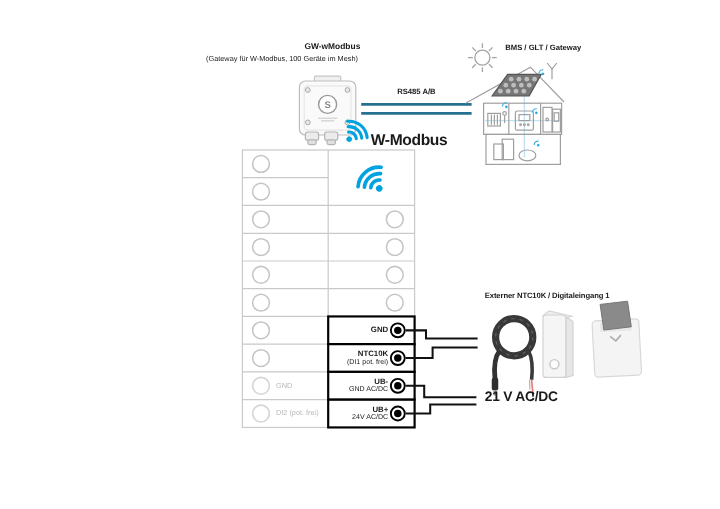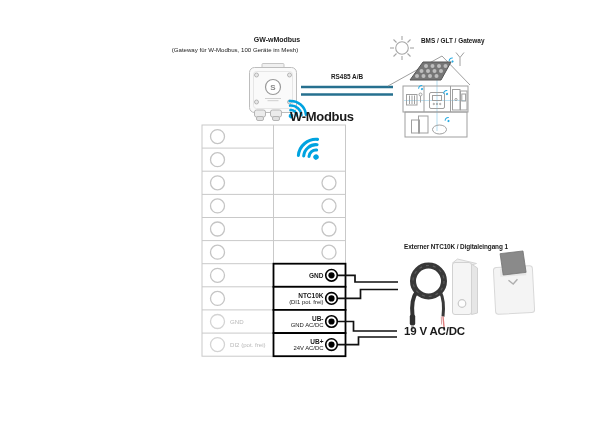--- a/index.html
+++ b/index.html
@@ -6,21 +6,21 @@
   .canvas{
     position:relative;width:600px;height:424px;background:#fff;overflow:hidden;
     font-family:"Liberation Sans", sans-serif;color:#1a1a1a;
   }
   svg{position:absolute;left:0;top:0;}
   .t{position:absolute;white-space:nowrap;}
   .t-gwtitle{left:212px;top:36px;width:130px;text-align:center;font-size:7px;font-weight:bold;}
   .t-gwsub{left:160px;top:45.5px;width:150px;text-align:center;font-size:6.1px;}
   .t-rs485{left:318px;top:72.5px;width:58px;text-align:center;font-size:6.4px;font-weight:bold;}
   .t-bms{left:421px;top:36.5px;font-size:6.4px;font-weight:bold;}
-  .t-wmodbus{left:290px;top:109px;font-size:13px;font-weight:bold;letter-spacing:-0.3px;}
+  .t-wmodbus{left:309px;top:109px;font-size:13px;font-weight:bold;letter-spacing:-0.3px;}
   .t-logo{left:267px;top:82.5px;width:12px;text-align:center;font-size:8px;font-weight:bold;color:#8a8a8a;}
   .cell{
     position:absolute;left:273.5px;width:50px;height:23.1px;
     display:flex;flex-direction:column;justify-content:center;align-items:flex-end;
     text-align:right;line-height:1.08;
   }
   .cell .lab{font-size:6.5px;font-weight:bold;}
   .cell .sub{font-size:5.9px;}
   .c1{top:263.7px;} .c2{top:286.8px;} .c3{top:309.9px;} .c4{top:333.1px;}
   .gray{position:absolute;font-size:6.1px;color:#b8b8b8;}
@@ -282,14 +282,14 @@
   </div>
   <div class="cell c4">
     <span class="lab">UB+</span>
     <span class="sub">24V AC/DC</span>
   </div>
 
   <div class="gray g1">GND</div>
   <div class="gray g2">DI2 (pot. frei)</div>
 
   <div class="t t-ext">Externer NTC10K / Digitaleingang 1</div>
-  <div class="t t-24v">19 V AC/DC</div>
+  <div class="t t-24v">21 V AC/DC</div>
 </div>
 
 </body></html>

